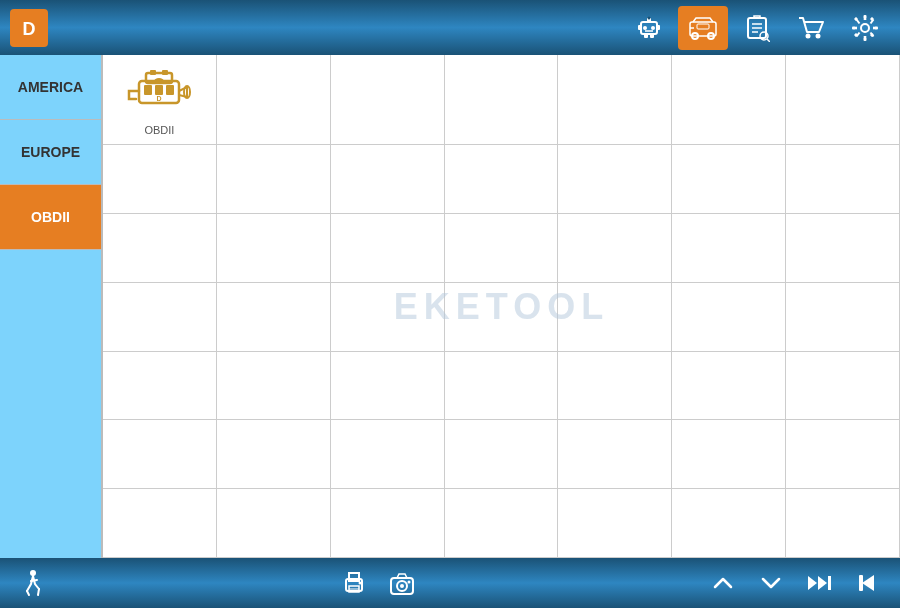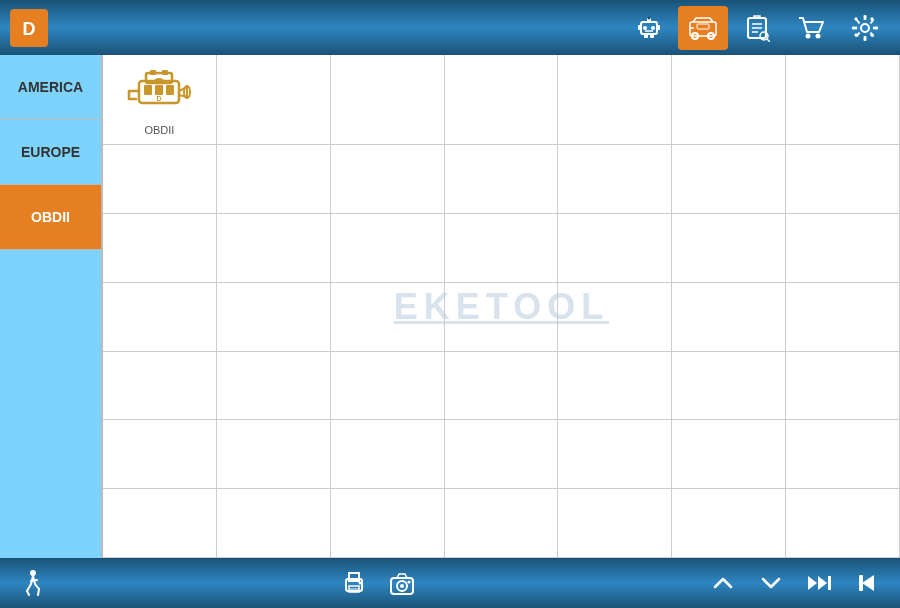--- a/index.html
+++ b/index.html
@@ -116,21 +116,20 @@
       position: absolute;
       top: 50%;
       left: 50%;
       transform: translate(-50%, -50%);
       font-size: 36px;
       font-weight: bold;
       color: rgba(180, 200, 220, 0.5);
       letter-spacing: 6px;
       pointer-events: none;
       white-space: nowrap;
-      text-decoration: underline;
     }
 
     
     .obdii-icon-container {
       display: flex;
       flex-direction: column;
       align-items: center;
       gap: 6px;
       padding: 8px;
     }

